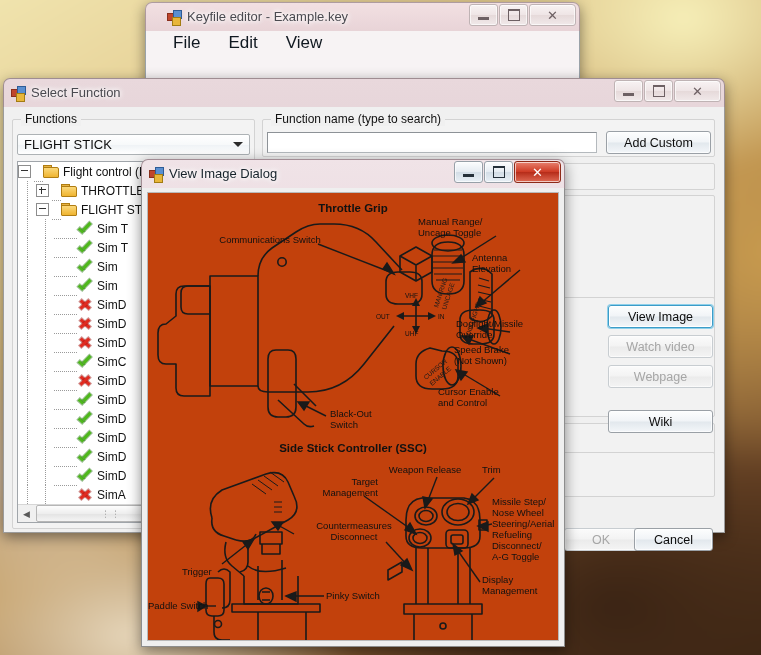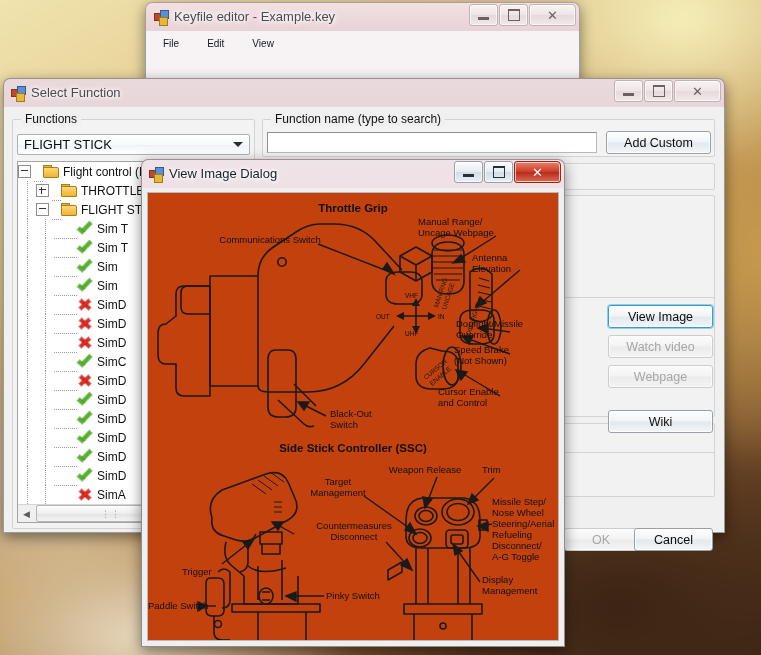--- a/index.html
+++ b/index.html
@@ -48,23 +48,23 @@
   .glyph-min{width:11px;height:3px;background:currentColor;margin-top:6px;}
   .glyph-max{width:10px;height:9px;border:1px solid currentColor;border-top-width:2px;}
   .glyph-x{font-size:13px;font-family:"Liberation Sans",sans-serif;line-height:1;}
   .client{position:absolute;left:0;right:0;bottom:0;top:29px;background:#f0f0f0;
     border:1px solid #9aa2a8;border-top:none;box-sizing:border-box;}
 
   
   #w-keyfile{left:145px;top:2px;width:435px;height:80px;}
   #w-keyfile .frame{background:linear-gradient(#f2e0e2,#e7d2d6 40%,#dec7cc 60%,#f0dfe2);
     border:1px solid rgba(120,100,105,.55);}
-  #w-keyfile .tbar{padding-left:9px;}
-  .menubar{height:24px;display:flex;align-items:center;padding-left:14px;gap:22px;
-    font-size:10px;color:#101820;}
+  #w-keyfile .tbar{padding-left:22px;}
+  .menubar{height:24px;display:flex;align-items:center;padding-left:24px;gap:22px;
+    font-size:17px;color:#101820;}
   .menubar span{padding:2px 3px;}
   .tabstrip{height:19px;border-bottom:1px solid #b9b9b9;padding-left:10px;
     font-size:12px;color:#111;display:flex;align-items:flex-end;}
   .tabstrip .tab{padding:1px 6px 2px 3px;}
 
   
   #w-select{left:3px;top:78px;width:722px;height:455px;}
   #w-select .frame{background:linear-gradient(#e9d8dc,#decbd0 38%,#d4bfc6 62%,#e8d8dc);
     border:1px solid rgba(110,92,97,.6);}
   #w-select .client{background:#f0f0f0;border-color:#9b9b9b;}
@@ -541,21 +541,21 @@
             <text transform="translate(290,94) rotate(-72)">MAN RNG</text>
             <text transform="translate(298,96) rotate(-72)">UNCAGE</text>
             <text transform="translate(322,122) rotate(-72)">DOGFIGHT</text>
             <text transform="translate(278,166) rotate(-40)">CURSOR</text>
             <text transform="translate(284,172) rotate(-40)">ENABLE</text>
           </g>
         </svg>
 
         <span class="dlabel c" style="left:62px;top:20px;width:120px;">Communications Switch</span>
         <span class="dlabel" style="left:270px;top:2px;width:108px;">Manual Range/
-Uncage Webpage</span>
+Uncage Toggle</span>
         <span class="dlabel" style="left:324px;top:38px;width:88px;">Antenna
 Elevation</span>
         <span class="dlabel" style="left:308px;top:104px;width:110px;">Dogfight/Missile
 Override</span>
         <span class="dlabel" style="left:306px;top:130px;width:100px;">Speed Brake
 (Not Shown)</span>
         <span class="dlabel" style="left:290px;top:172px;width:112px;">Cursor Enable
 and Control</span>
         <span class="dlabel" style="left:182px;top:194px;width:80px;">Black-Out
 Switch</span>
@@ -642,21 +642,21 @@
           </g>
 
           <g stroke="#1a1a1a" stroke-width="1">
             <path d="M110,26 l14,10 M116,22 l14,10 M122,18 l14,10 M104,30 l14,10"></path>
             <path d="M126,48 l8,0 M126,53 l8,0 M126,58 l8,0"></path>
           </g>
         </svg>
 
         <span class="dlabel c" style="left:222px;top:10px;width:110px;">Weapon Release</span>
         <span class="dlabel" style="left:334px;top:10px;width:40px;">Trim</span>
-        <span class="dlabel c" style="left:150px;top:22px;width:80px;">Target
+        <span class="dlabel c" style="left:150px;top:22px;width:80px;text-align:right;">Target
 Management</span>
         <span class="dlabel c" style="left:158px;top:66px;width:96px;">Countermeasures
 Disconnect</span>
         <span class="dlabel" style="left:344px;top:42px;width:70px;">Missile Step/
 Nose Wheel
 Steering/Aerial
 Refueling
 Disconnect/
 A-G Toggle</span>
         <span class="dlabel" style="left:334px;top:120px;width:82px;">Display

